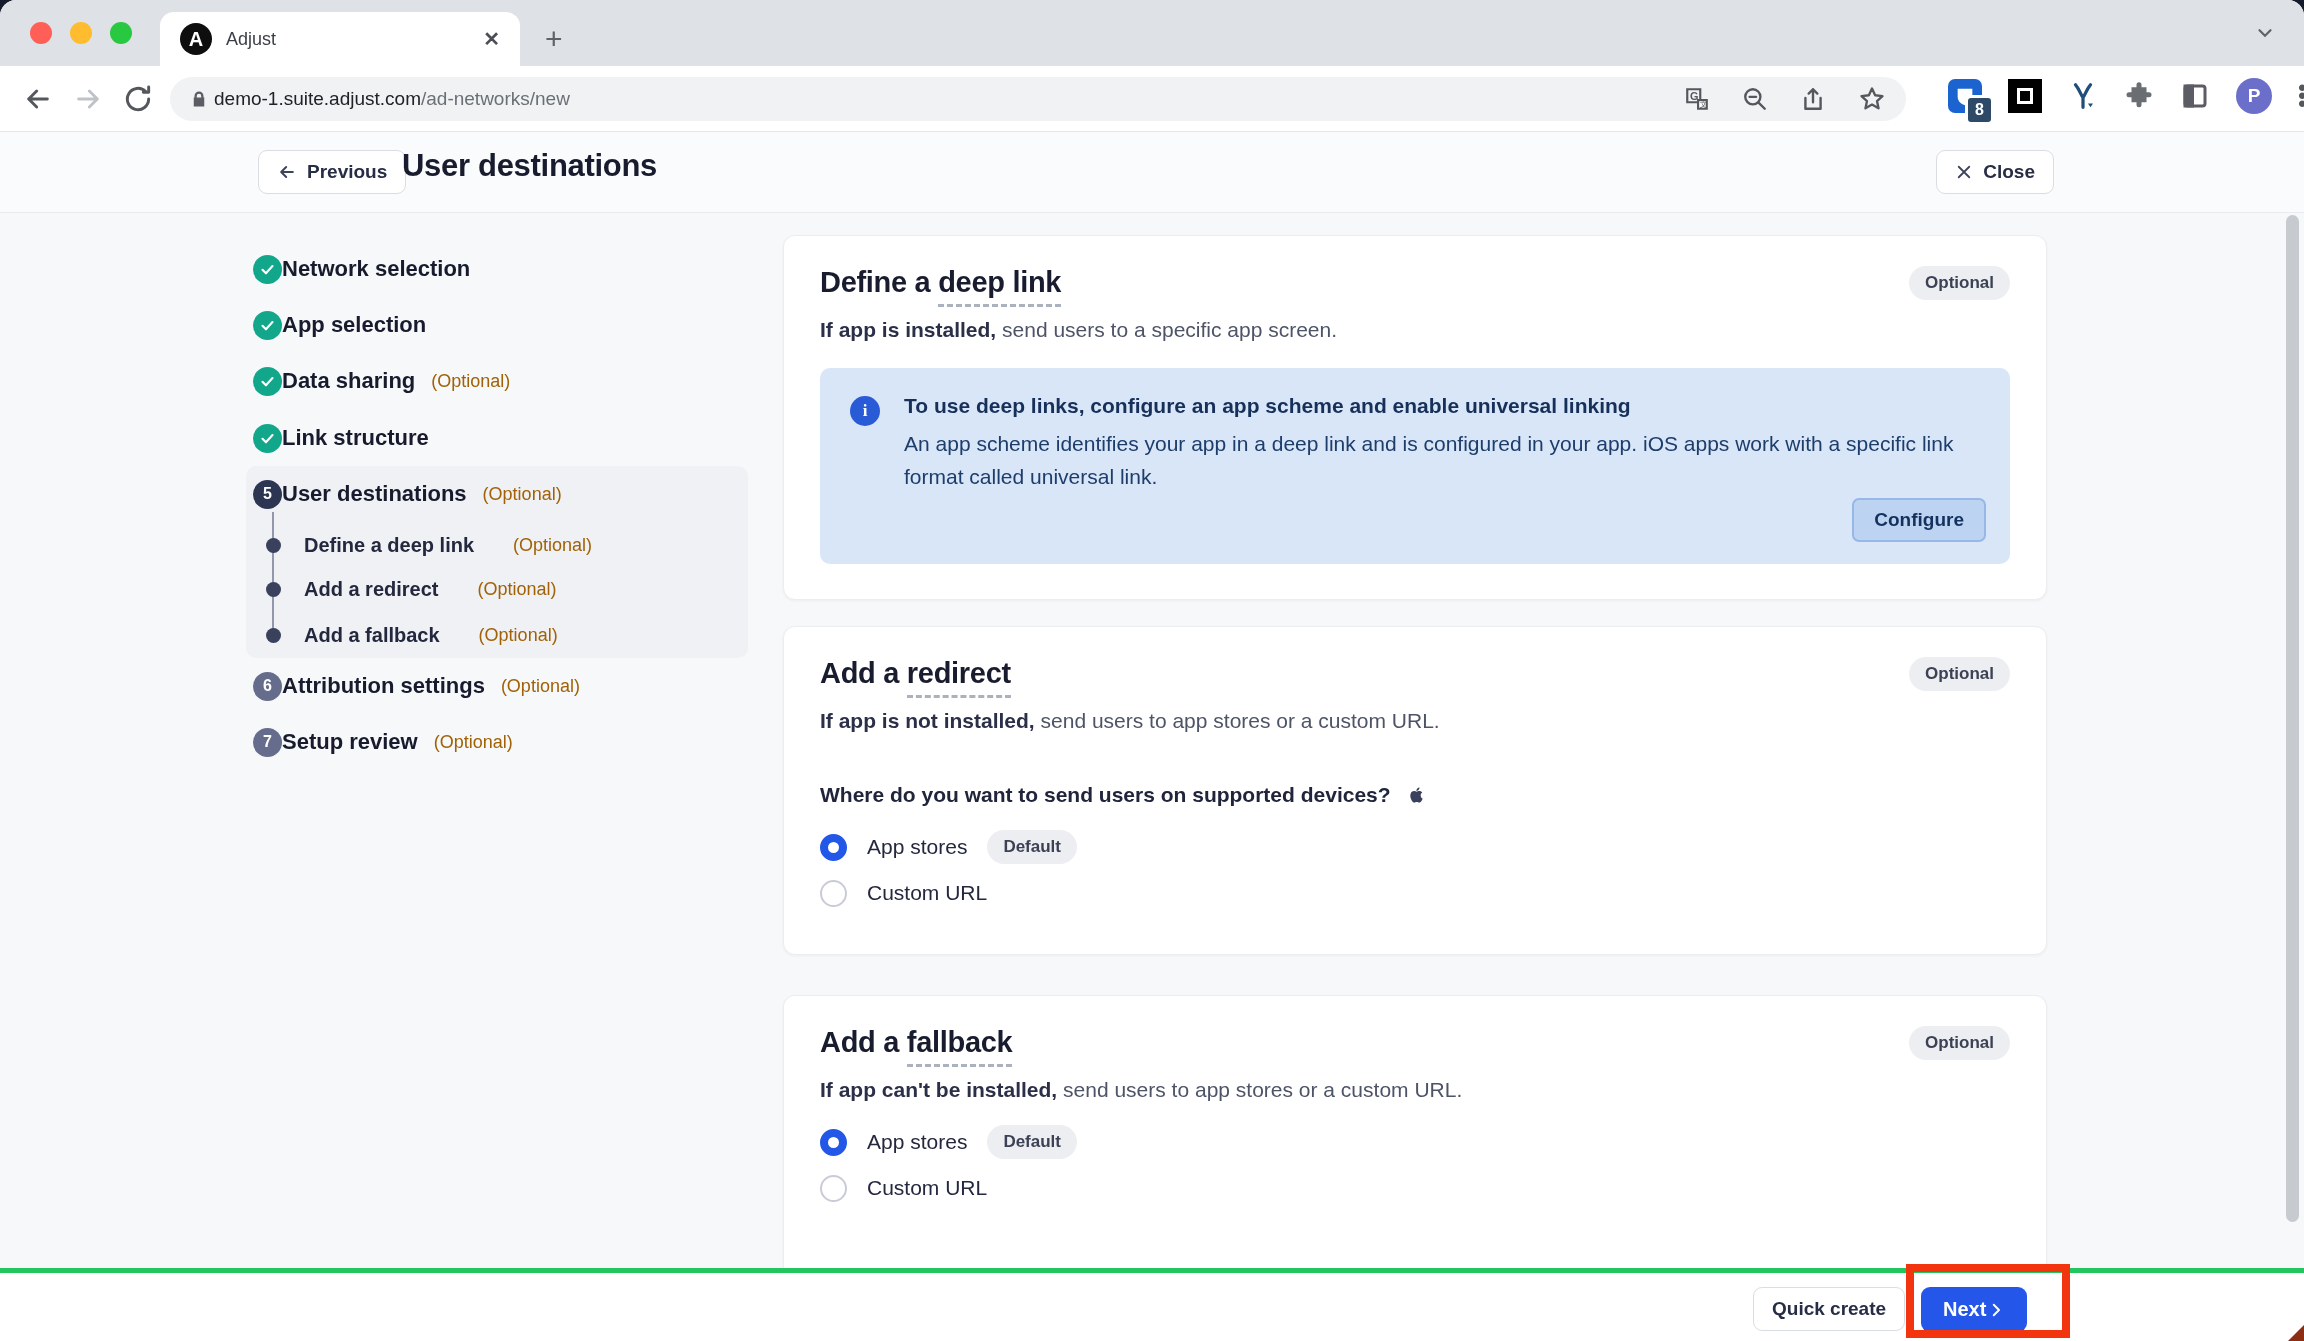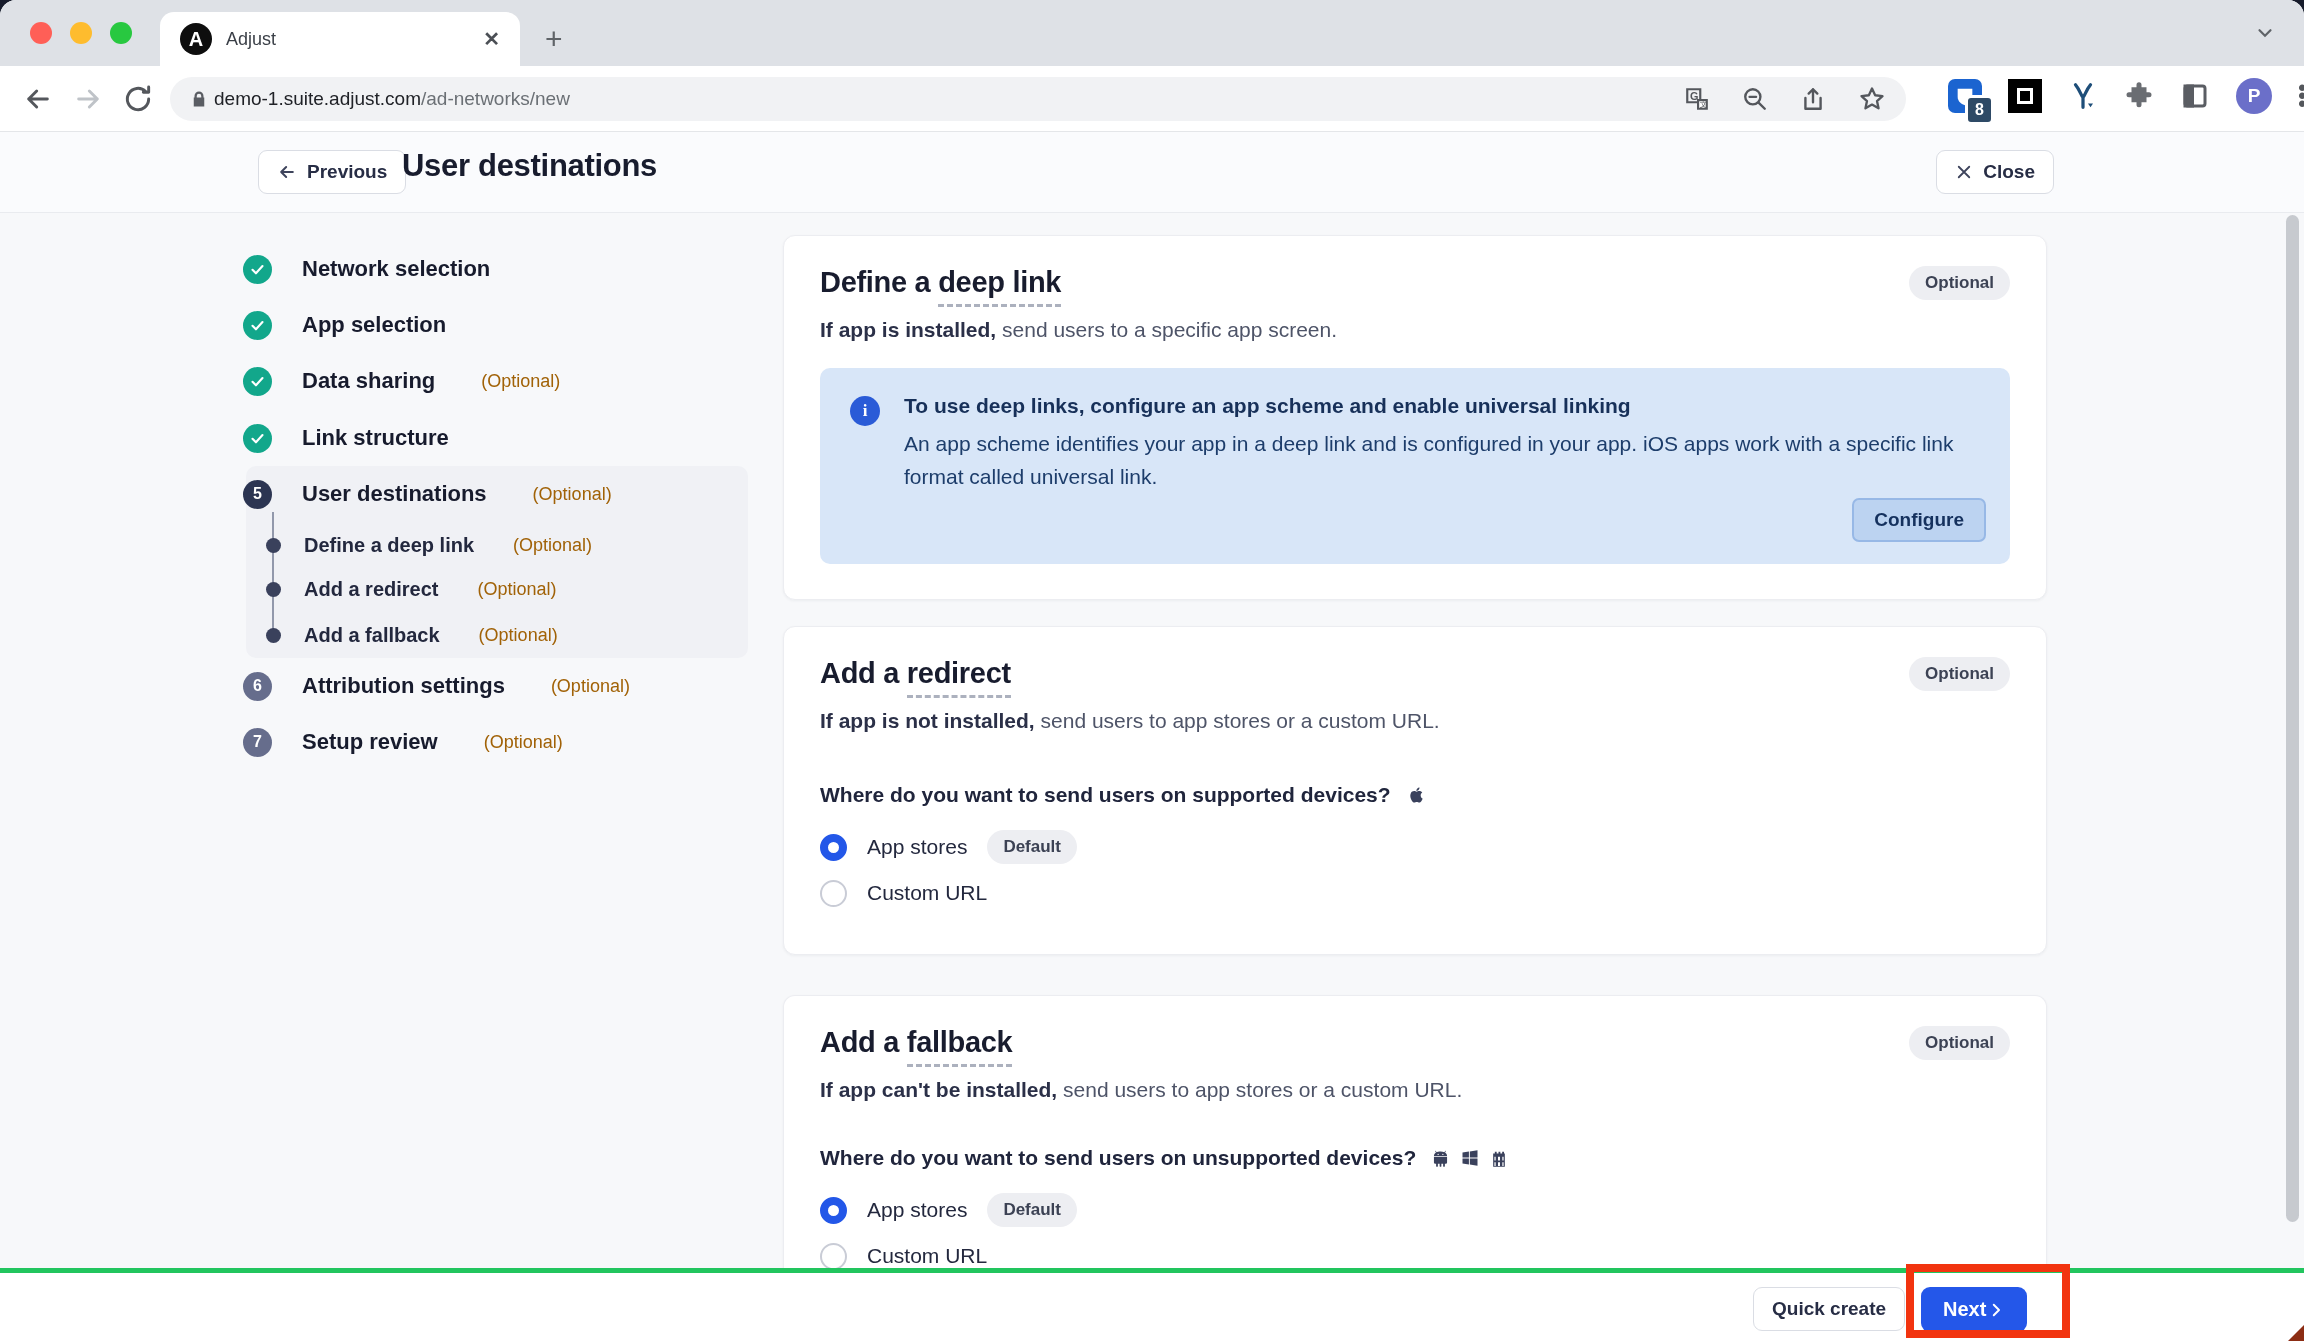--- a/index.html
+++ b/index.html
@@ -38,21 +38,21 @@
   .btn{display:inline-flex;align-items:center;gap:10px;background:#fff;border:1px solid #DADDE4;border-radius:9px;font-size:19px;font-weight:700;color:#272D45;padding:10px 18px}
   .prevbtn{position:absolute;left:258px;top:150px}
   .pagetitle{position:absolute;left:402px;top:148px;font-size:31px;font-weight:800;color:#181C2E;letter-spacing:-.3px}
   .closebtn{position:absolute;right:250px;top:150px}
 
   
   .content{position:absolute;top:213px;left:0;right:0;bottom:0;background:#F7F8FA}
 
   
   .stephl{position:absolute;left:246px;top:466px;width:502px;height:192px;background:#F0F1F5;border-radius:10px}
-  .steprow{position:absolute;left:243px;display:flex;align-items:center;gap:30px;height:44px}
+  .steprow{position:absolute;left:253px;display:flex;align-items:center;gap:0;height:44px}
   .scircle{width:29px;height:29px;border-radius:50%;display:flex;align-items:center;justify-content:center;color:#fff;font-size:16px;font-weight:700;flex:none}
   .scircle.done{background:#12A78B}
   .scircle.active{background:#2C3552}
   .scircle.todo{background:#666D8C}
   .slabel{font-size:22px;font-weight:700;color:#171B2D;white-space:nowrap}
   .sopt{font-size:18px;color:#a16207;margin-left:16px;white-space:nowrap}
   .connector{position:absolute;left:272px;top:512px;width:2px;height:124px;background:#9298AB}
   .subrow{position:absolute;left:266px;display:flex;align-items:center;gap:23px;height:36px}
   .sdot{width:15px;height:15px;border-radius:50%;background:#3A415C;flex:none}
   .sublabel{font-size:20px;font-weight:600;color:#23283E;white-space:nowrap}
@@ -314,34 +314,20 @@
       <span class="optlabel">Custom URL</span>
     </div>
   </div>
 
   <div class="card" style="top:995px;height:295px;border-bottom:none;border-radius:12px 12px 0 0">
     <div class="titlerow">
       <div class="ctitle"><span>Add a </span><span class="dashed">fallback</span></div>
       <div class="pill">Optional</div>
     </div>
     <div class="lead"><b>If app can't be installed,</b><span> send users to app stores or a custom URL.</span></div>
-    <div class="question" style="margin-top:44px">
-      <span>Where do you want to send users on unsupported devices?</span>
-      <span class="devicons">
-        <svg width="21" height="21" viewBox="0 0 24 24" fill="#3A415C">
-            <path d="M6.8 5.2l-1-1.8.7-.4 1 1.9A6.6 6.6 0 0 1 12 4c1.6 0 3.1.3 4.5.9l1-1.9.7.4-1 1.8C18.6 6.2 19.5 7.5 19.5 9h-15c0-1.5.9-2.8 2.3-3.8zM9.3 6.7a.7.7 0 1 0 0 1.4.7.7 0 0 0 0-1.4zm5.4 0a.7.7 0 1 0 0 1.4.7.7 0 0 0 0-1.4zM4.5 10h15v6.5a1.5 1.5 0 0 1-1.5 1.5h-1v2.5a1 1 0 0 1-2 0V18h-2v2.5a1 1 0 0 1-2 0V18H9v2.5a1 1 0 0 1-2 0V18H6a1.5 1.5 0 0 1-1.5-1.5V10z"></path>
-          </svg>
-        <svg width="20" height="20" viewBox="0 0 24 24" fill="#3A415C">
-            <path d="M3 5.3l7.7-1.1v7.1H3V5.3zM11.8 4.1L21 2.8v8.5h-9.2V4.1zM3 12.7h7.7v7.1L3 18.7v-6zM11.8 12.7H21v8.5l-9.2-1.3v-7.2z"></path>
-          </svg>
-        <svg width="20" height="21" viewBox="0 0 24 24" fill="#3A415C">
-            <path fill-rule="evenodd" d="M5 6h2V4h2.2v2h2.2V4h2.2v2h2.2V4H18v2h1v16H5V6zm3 4H6.5v4.5H8V10zm0 6.5H6.5V21H8v-4.5zm5.2-6.5h-2.4v4.5h2.4V10zm0 6.5h-2.4V21h2.4v-4.5zm4.3-6.5H16v4.5h1.5V10zm0 6.5H16V21h1.5v-4.5z"></path>
-          </svg>
-      </span>
-    </div>
     <div class="optrow">
       <div class="radio sel"></div>
       <span class="optlabel">App stores</span>
       <span class="pill">Default</span>
     </div>
     <div class="optrow">
       <div class="radio"></div>
       <span class="optlabel">Custom URL</span>
     </div>
   </div>

